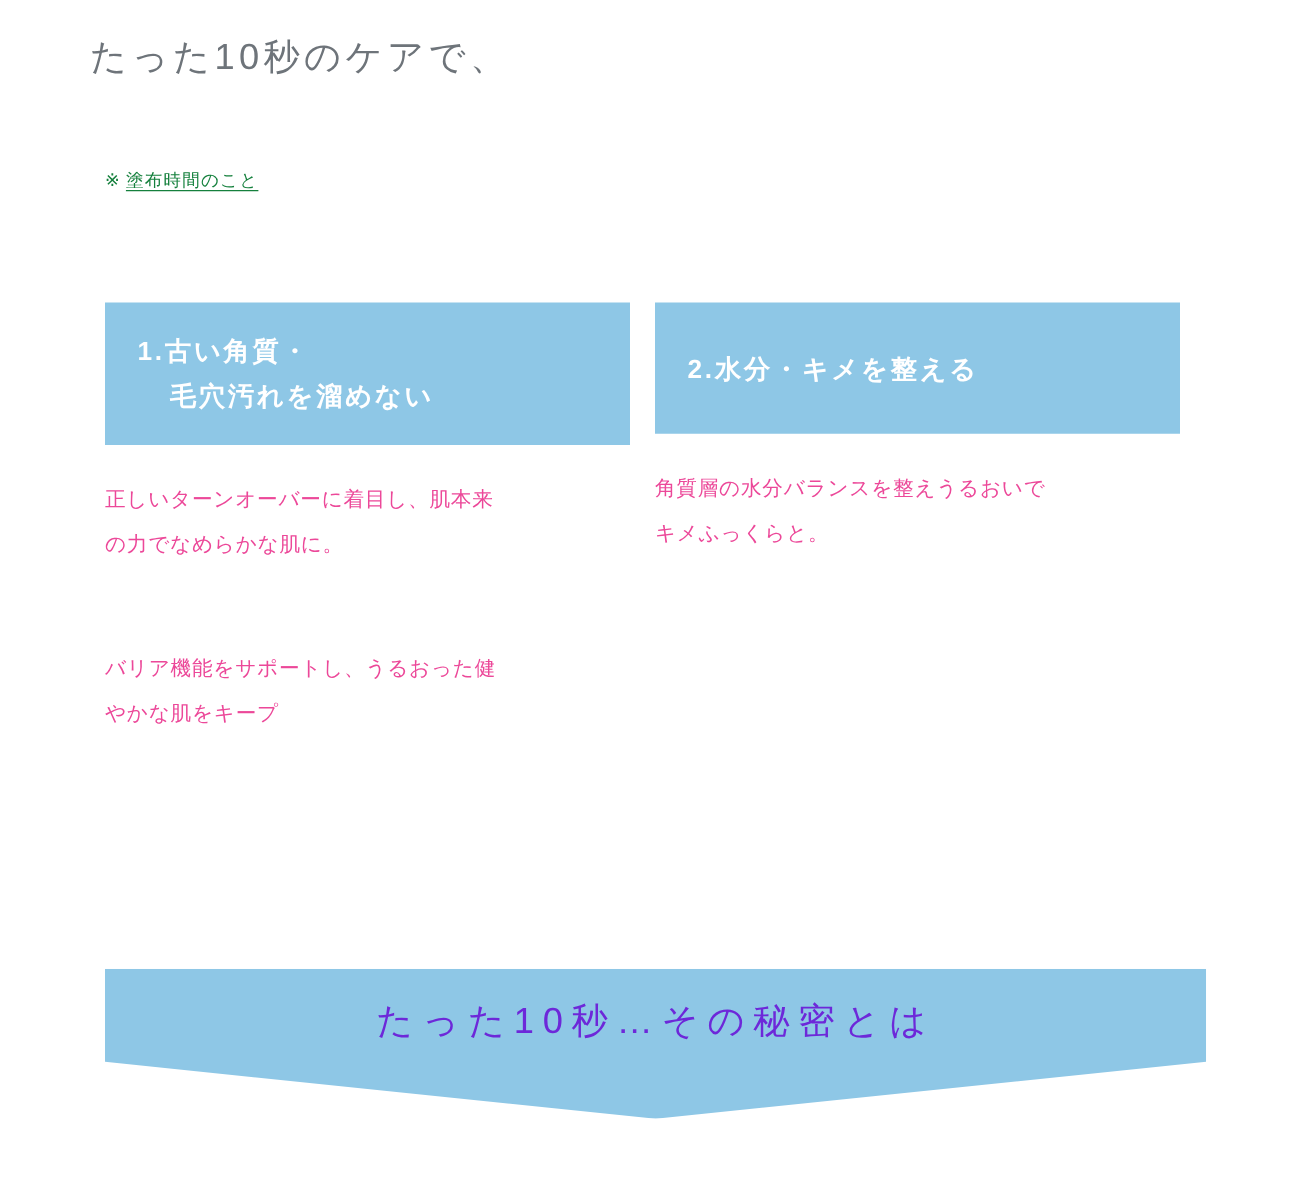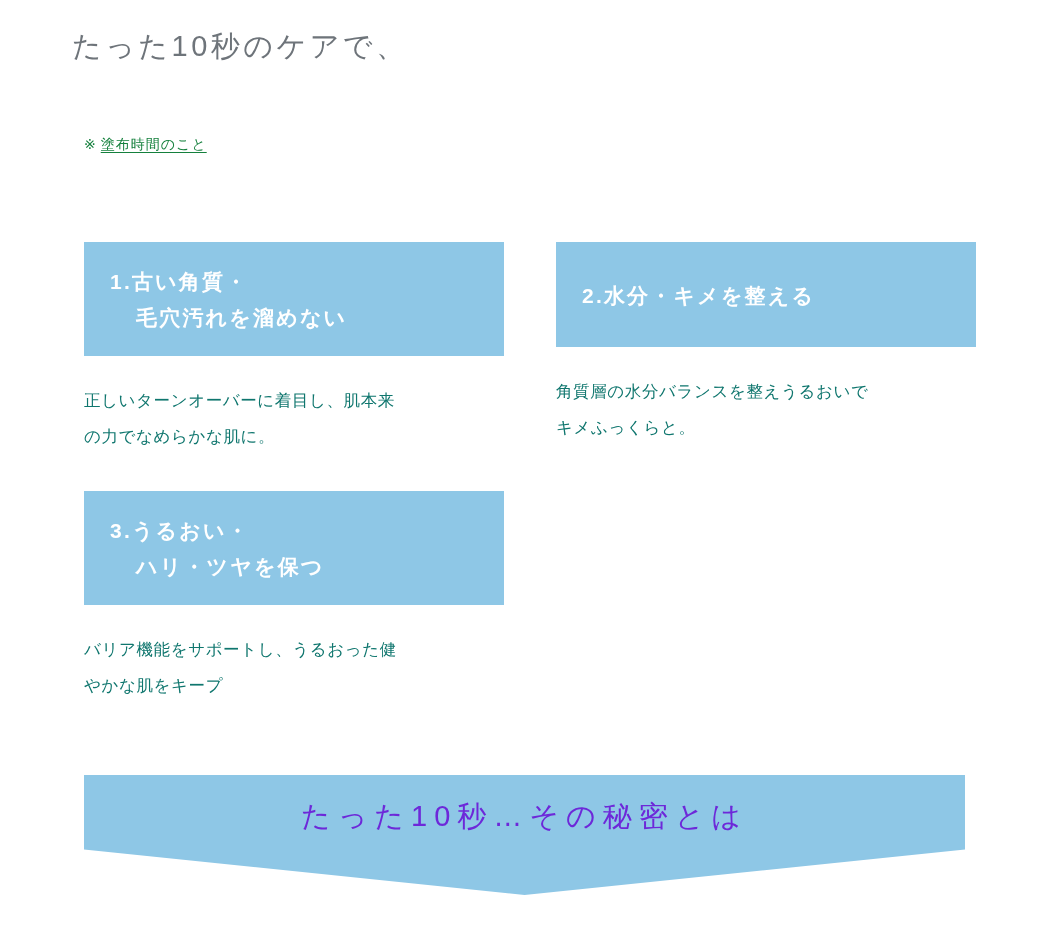--- a/index.html
+++ b/index.html
@@ -57,21 +57,21 @@
 
   
   .cards {
     position: absolute;
     left: 84px;
     top: 242px;
     width: 881px;
   }
   .card-row {
     display: flex;
-    gap: 52px;
+    gap: 20px;
   }
   .card {
     width: 420px;
   }
   .card-banner {
     background: #8ec7e6;
     min-height: 105px;
     box-sizing: border-box;
     padding: 22px 26px 20px 26px;
     display: flex;
@@ -87,21 +87,21 @@
     white-space: nowrap;
   }
   .banner-line.indent {
     padding-left: 26px;
   }
   .card-desc {
     margin-top: 26px;
     font-size: 16.5px;
     line-height: 36px;
     letter-spacing: 0.6px;
-    color: #0f766e;
+    color: #ec4899;
     width: 420px;
   }
   .card-desc .desc-line {
     white-space: nowrap;
   }
   .card-spacer {
     width: 420px;
   }
   .row-gap {
     height: 37px;
@@ -168,24 +168,20 @@
         </div>
       </div>
 
     </div>
 
     <div class="row-gap"></div>
 
     <div class="card-row">
 
       <div class="card">
-        <div class="card-banner">
-          <div class="banner-line">3.うるおい・</div>
-          <div class="banner-line indent">ハリ・ツヤを保つ</div>
-        </div>
         <div class="card-desc">
           <div class="desc-line">バリア機能をサポートし、うるおった健</div>
           <div class="desc-line">やかな肌をキープ</div>
         </div>
       </div>
 
       <div class="card-spacer"></div>
 
     </div>
 

